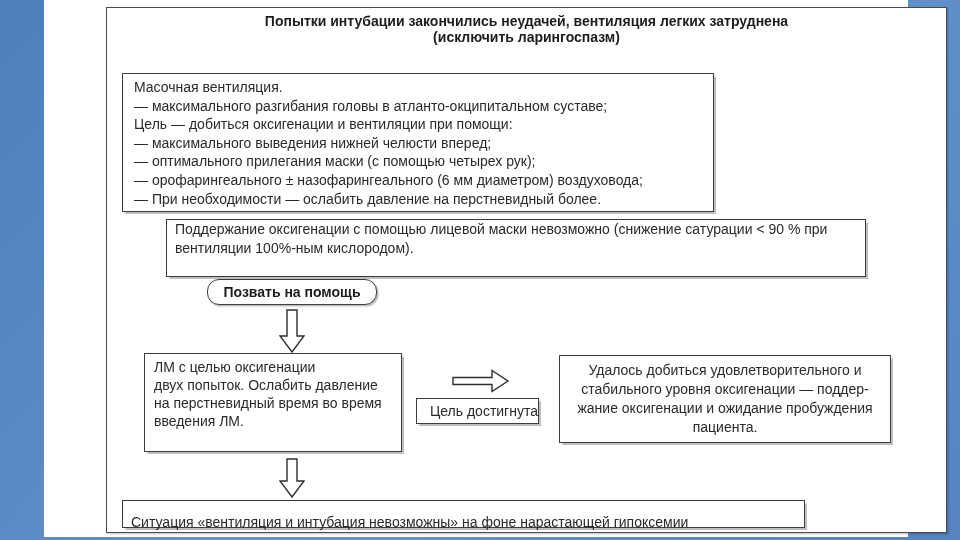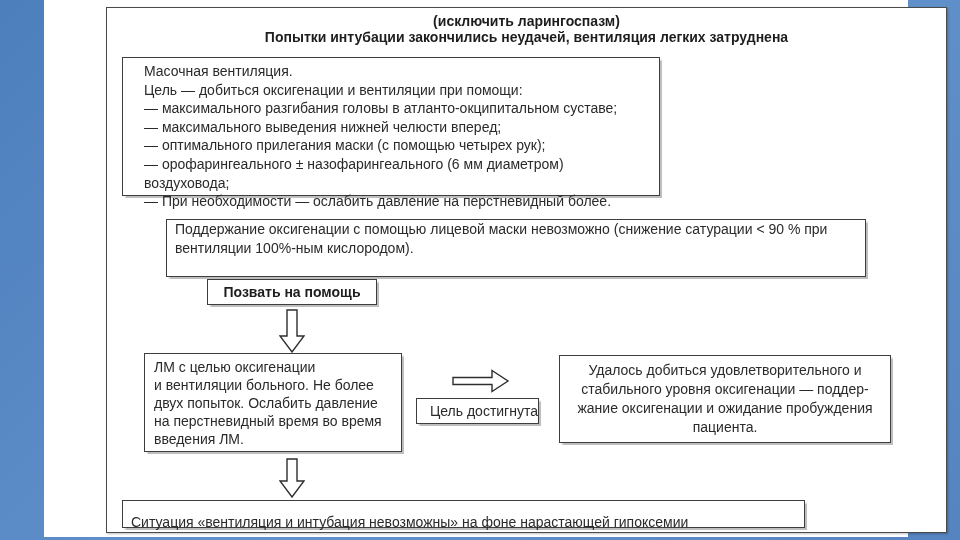--- a/index.html
+++ b/index.html
@@ -19,68 +19,67 @@
     box-shadow:1px 1px 2px rgba(0,0,0,0.25);
   }
   .title{
     position:absolute;left:0;top:5px;width:100%;
     text-align:center;font-weight:bold;font-size:14px;line-height:16px;color:#1d1d1d;
   }
   .fbox{
     position:absolute;background:#fff;border:1.4px solid #3d3d3d;box-sizing:border-box;
     font-size:14px;color:#2a2a2a;box-shadow:1.5px 1.5px 1px rgba(110,110,110,0.45);
   }
-  .box-mask{left:15px;top:49px;width:538px;height:139px;padding:4px 21px;line-height:18.6px;}
+  .box-mask{left:15px;top:65px;width:592px;height:139px;padding:4px 11px;line-height:18.6px;}
   .box-oxy{left:15px;top:211px;width:700px;height:58px;padding:0 8px;line-height:19px;margin-left:44px;}
-  .box-call{left:100px;top:271px;width:170px;height:26px;line-height:24px;text-align:center;font-weight:bold;color:#1d1d1d;}
+  .box-call{left:100px;top:271px;width:170px;height:26px;line-height:24px;text-align:center;font-weight:bold;color:#1d1d1d;border-radius:12px;}
   .box-lm{left:37px;top:345px;width:258px;height:99px;padding:4px 9px;line-height:18px;}
   .box-goal{left:309px;top:390px;width:123px;height:26px;line-height:24px;text-align:right;}
   .box-stable{left:452px;top:347px;width:332px;height:88px;padding:5px 9px;line-height:19px;text-align:center;}
   .box-cvci{left:15px;top:492px;width:683px;height:28px;padding:12px 8px;line-height:19px;}
   .arrow{position:absolute;}
   .arrow svg{display:block;}
   .arrow polygon{fill:#ffffff;stroke:#2e2e2e;stroke-width:1.4;stroke-linejoin:miter;}
   .arr-down-1{left:172px;top:301px;}
   .arr-right{left:345px;top:361px;}
   .arr-down-2{left:172px;top:450px;}
 </style>
 </head>
 <body>
 
 <div class="panel">
   <div class="frame">
 
     <div class="title">
+      <div>Попытки интубации закончились неудачей, вентиляция легких затруднена</div>
       <div>(исключить ларингоспазм)</div>
-      <div>Попытки интубации закончились неудачей, вентиляция легких затруднена</div>
     </div>
 
     <div class="fbox box-mask">
       <div>Масочная вентиляция.</div>
+      <div>— максимального разгибания головы в атланто-окципитальном суставе;</div>
       <div>Цель — добиться оксигенации и вентиляции при помощи:</div>
-      <div>— максимального разгибания головы в атланто-окципитальном суставе;</div>
       <div>— максимального выведения нижней челюсти вперед;</div>
       <div>— оптимального прилегания маски (с помощью четырех рук);</div>
       <div>— орофарингеального ± назофарингеального (6 мм диаметром) воздуховода;</div>
       <div>— При необходимости — ослабить давление на перстневидный более.</div>
     </div>
 
     <div class="fbox box-oxy">Поддержание оксигенации с помощью лицевой маски невозможно (снижение сатурации &lt; 90 % при вентиляции 100%-ным кислородом).</div>
 
     <div class="fbox box-call">Позвать на помощь</div>
 
     <div class="arrow arr-down-1">
       <svg width="26" height="44" viewBox="0 0 26 44" aria-hidden="true">
         <polygon points="8,1 18,1 18,27 25,27 13,43 1,27 8,27"></polygon>
       </svg>
     </div>
 
     <div class="fbox box-lm">
       <div>ЛМ с целью оксигенации</div>
-      <div>и вентиляции больного. Не более</div>
       <div>двух попыток. Ослабить давление</div>
       <div>на перстневидный время во время</div>
       <div>введения ЛМ.</div>
     </div>
 
     <div class="arrow arr-right">
       <svg width="58" height="24" viewBox="0 0 58 24" aria-hidden="true">
         <polygon points="1,8.5 40,8.5 40,1.5 56,12 40,22.5 40,15.5 1,15.5"></polygon>
       </svg>
     </div>

